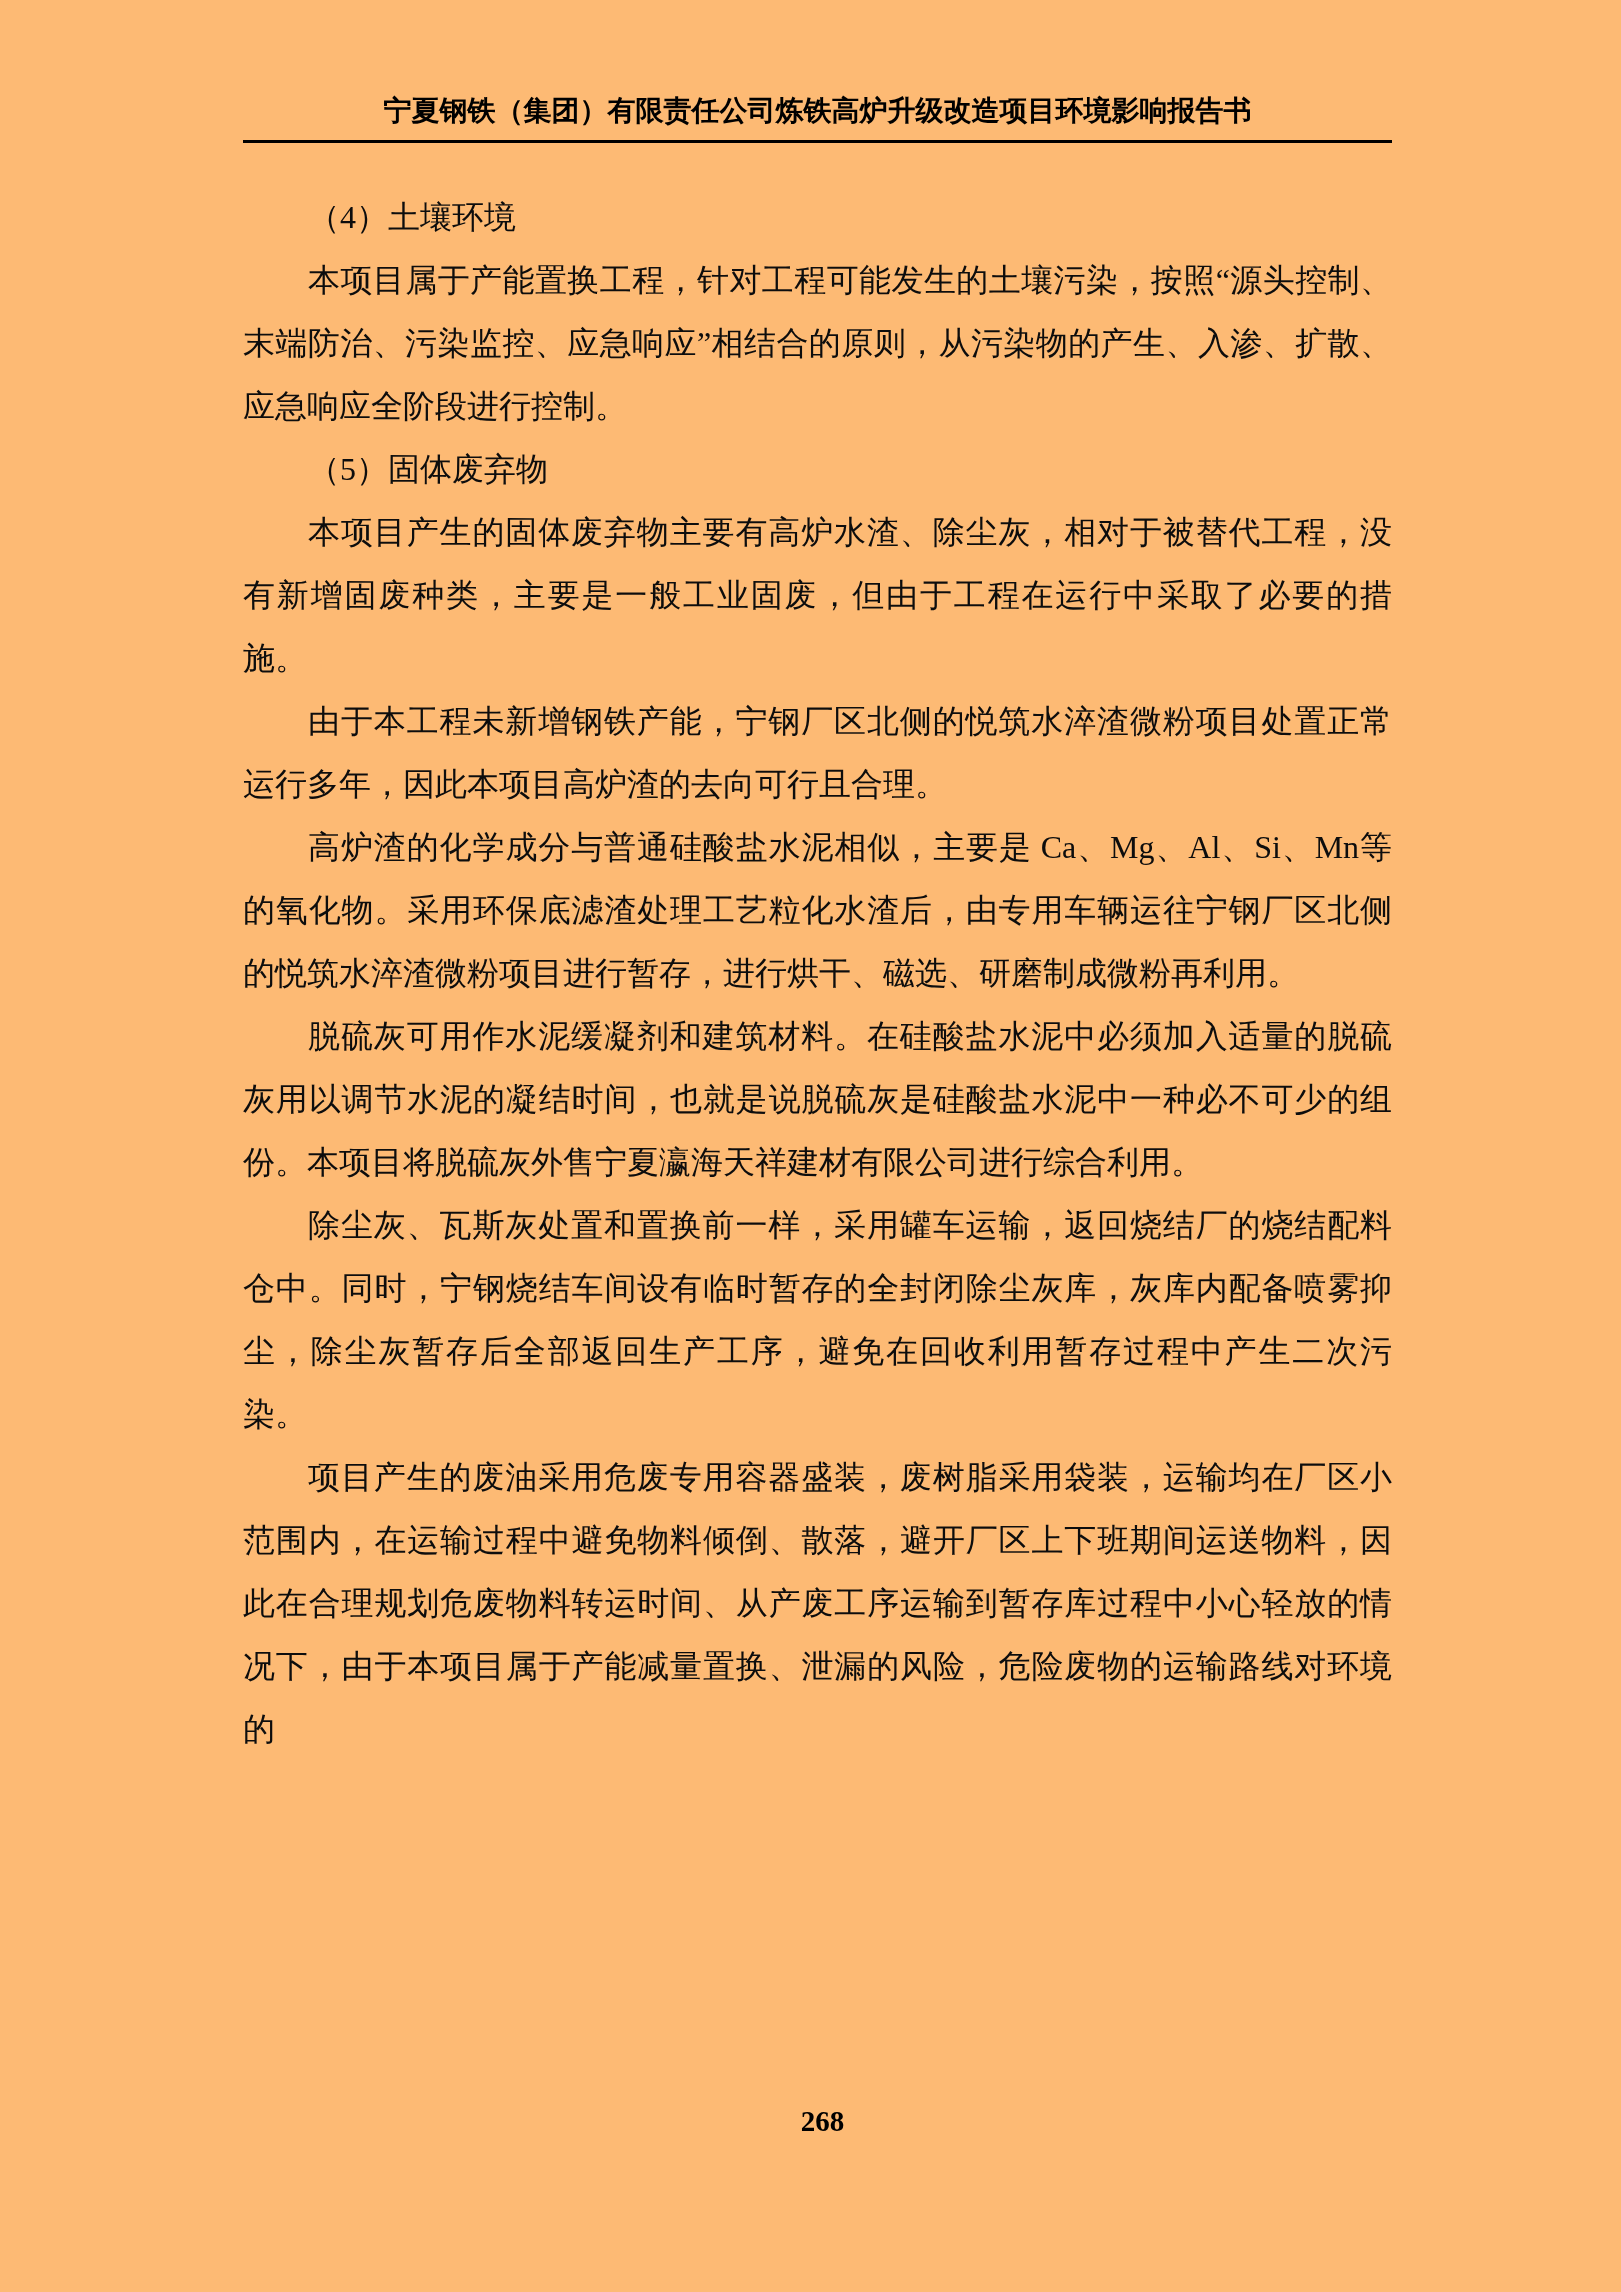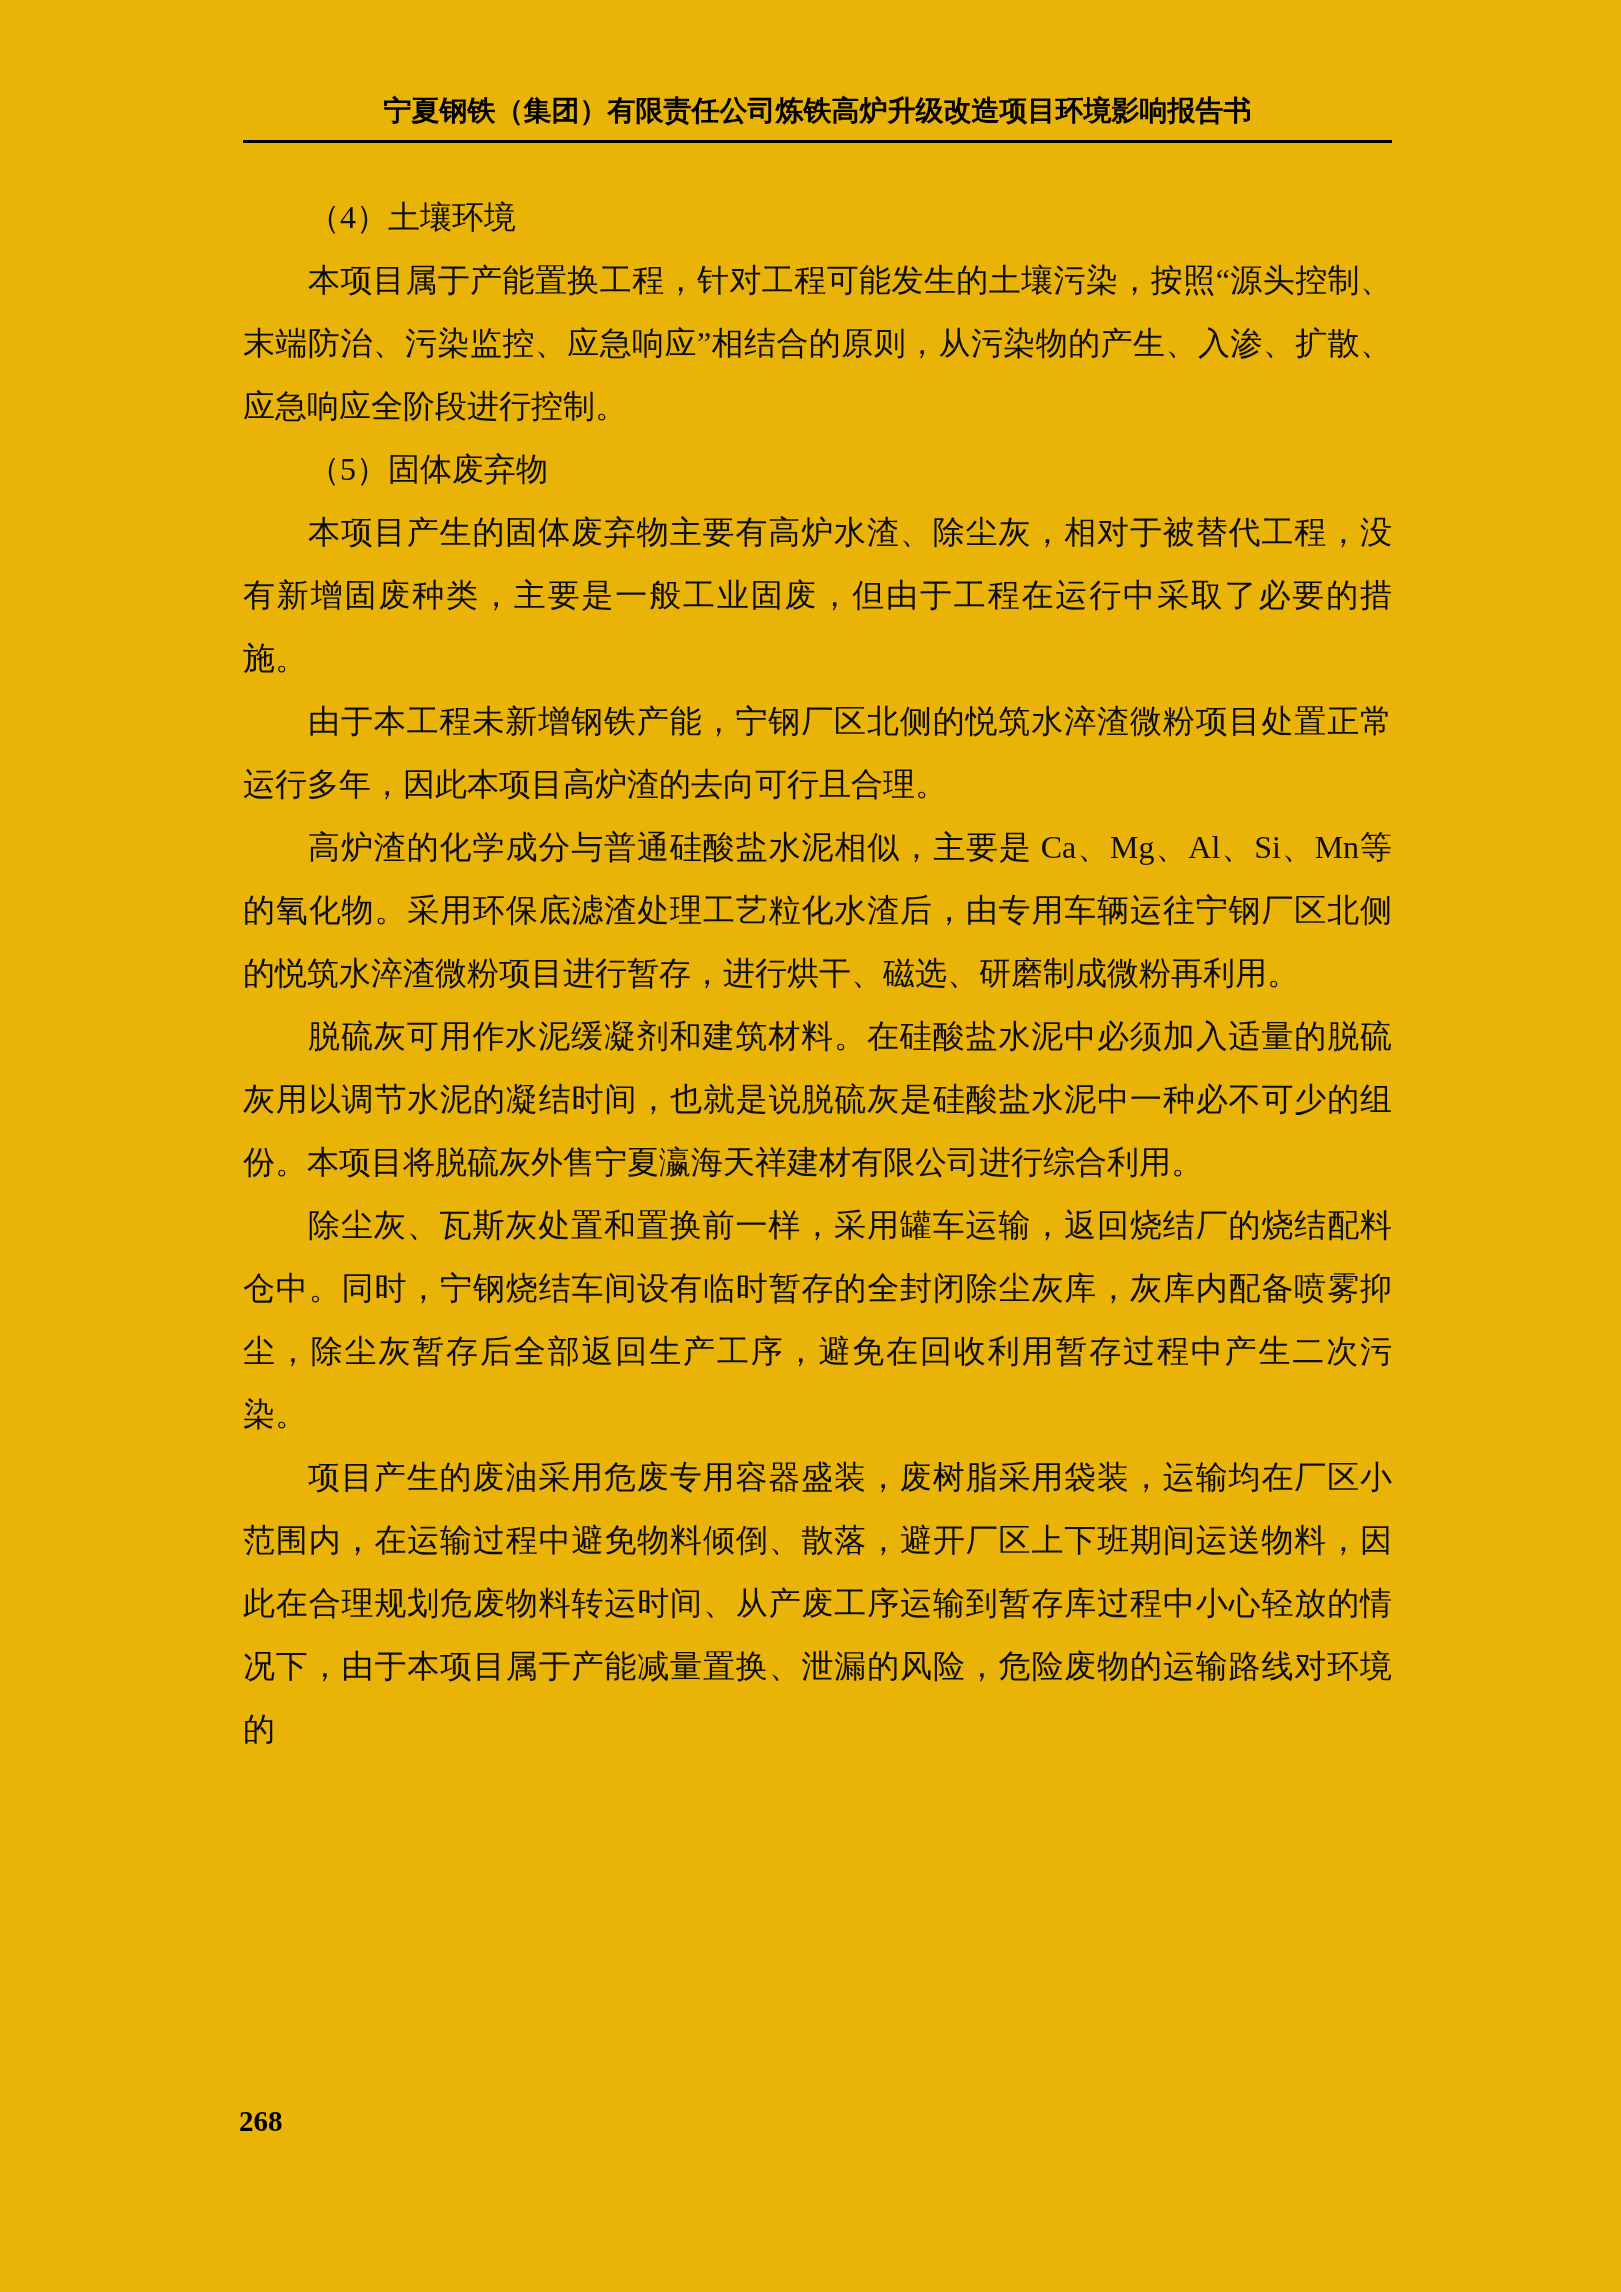--- a/index.html
+++ b/index.html
@@ -4,21 +4,21 @@
 <style>
   html, body {
     margin: 0;
     padding: 0;
     background: #9e9e9e;
   }
   .page {
     position: relative;
     width: 1621px;
     height: 2293px;
-    background: #eab308;
+    background: #fdba74;
     color: #111111;
     overflow: hidden;
     margin: 0 auto;
     font-family: "Liberation Serif", serif;
   }
   .header {
     position: absolute;
     left: 243px;
     top: 94px;
     width: 1149px;
@@ -53,23 +53,24 @@
   .para.no-indent {
     text-indent: 0;
   }
   .para sup {
     font-size: 19.6px;
     line-height: 0;
     vertical-align: super;
   }
   .footer {
     position: absolute;
-    left: 239px;
+    left: 248px;
     top: 2105px;
     width: 1149px;
+    text-align: center;
   }
   .page-number {
     font-size: 29px;
     font-weight: bold;
     color: #000000;
   }
 </style>
 </head>
 <body>
 

